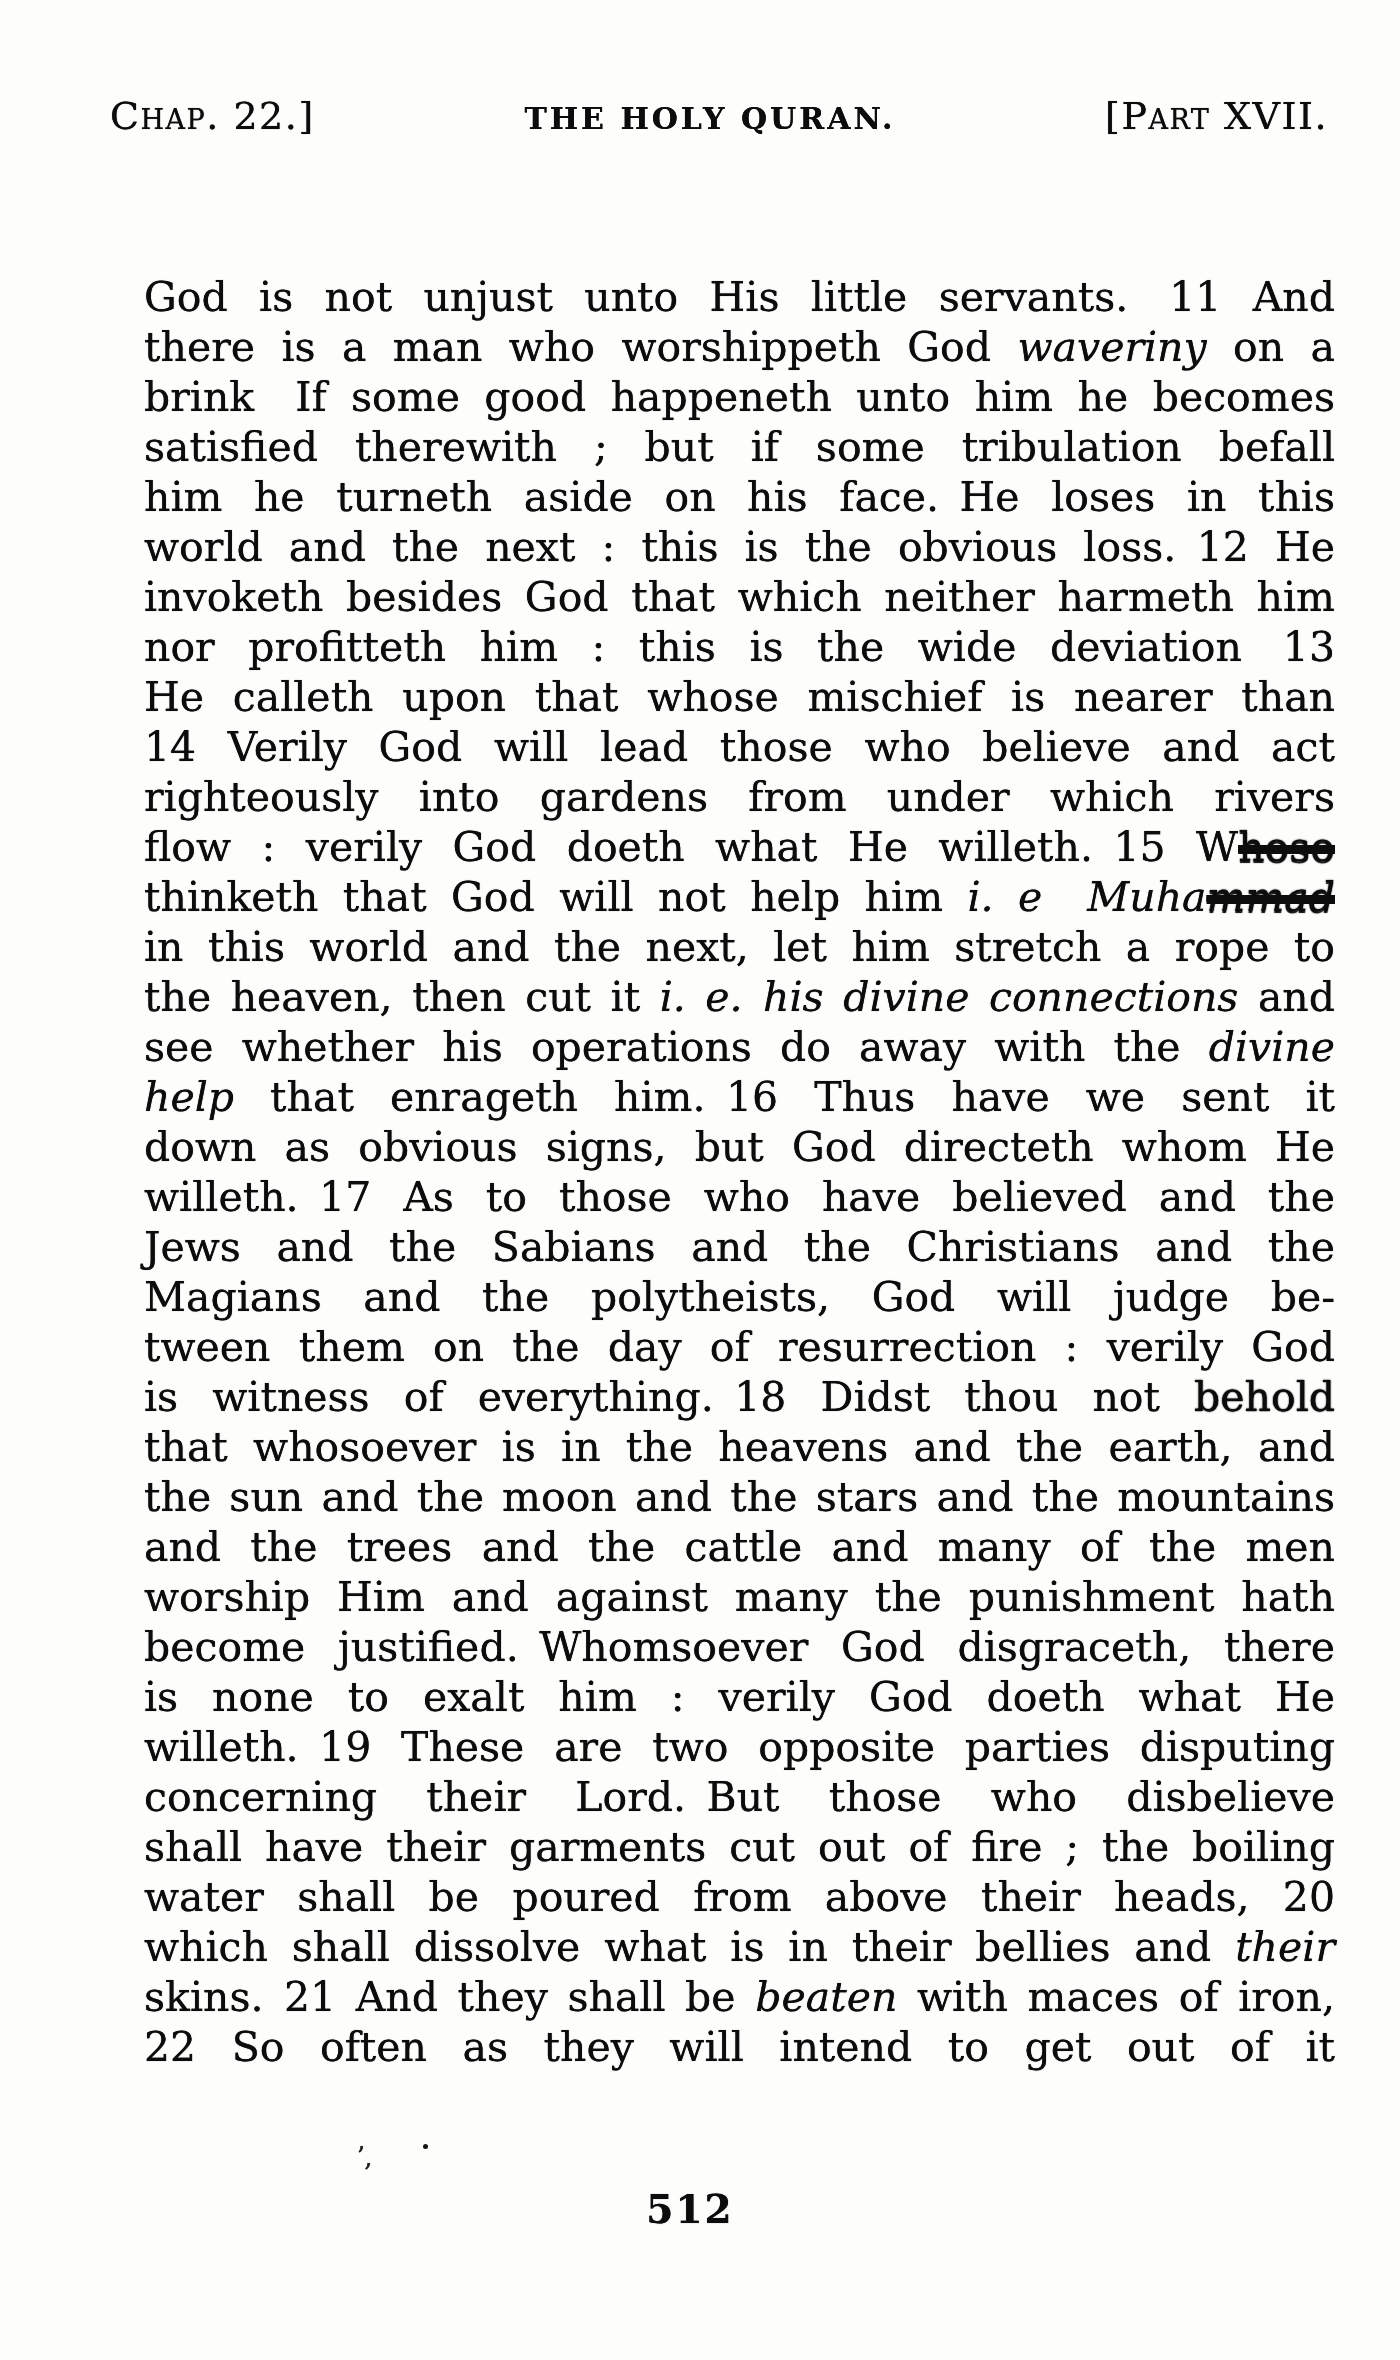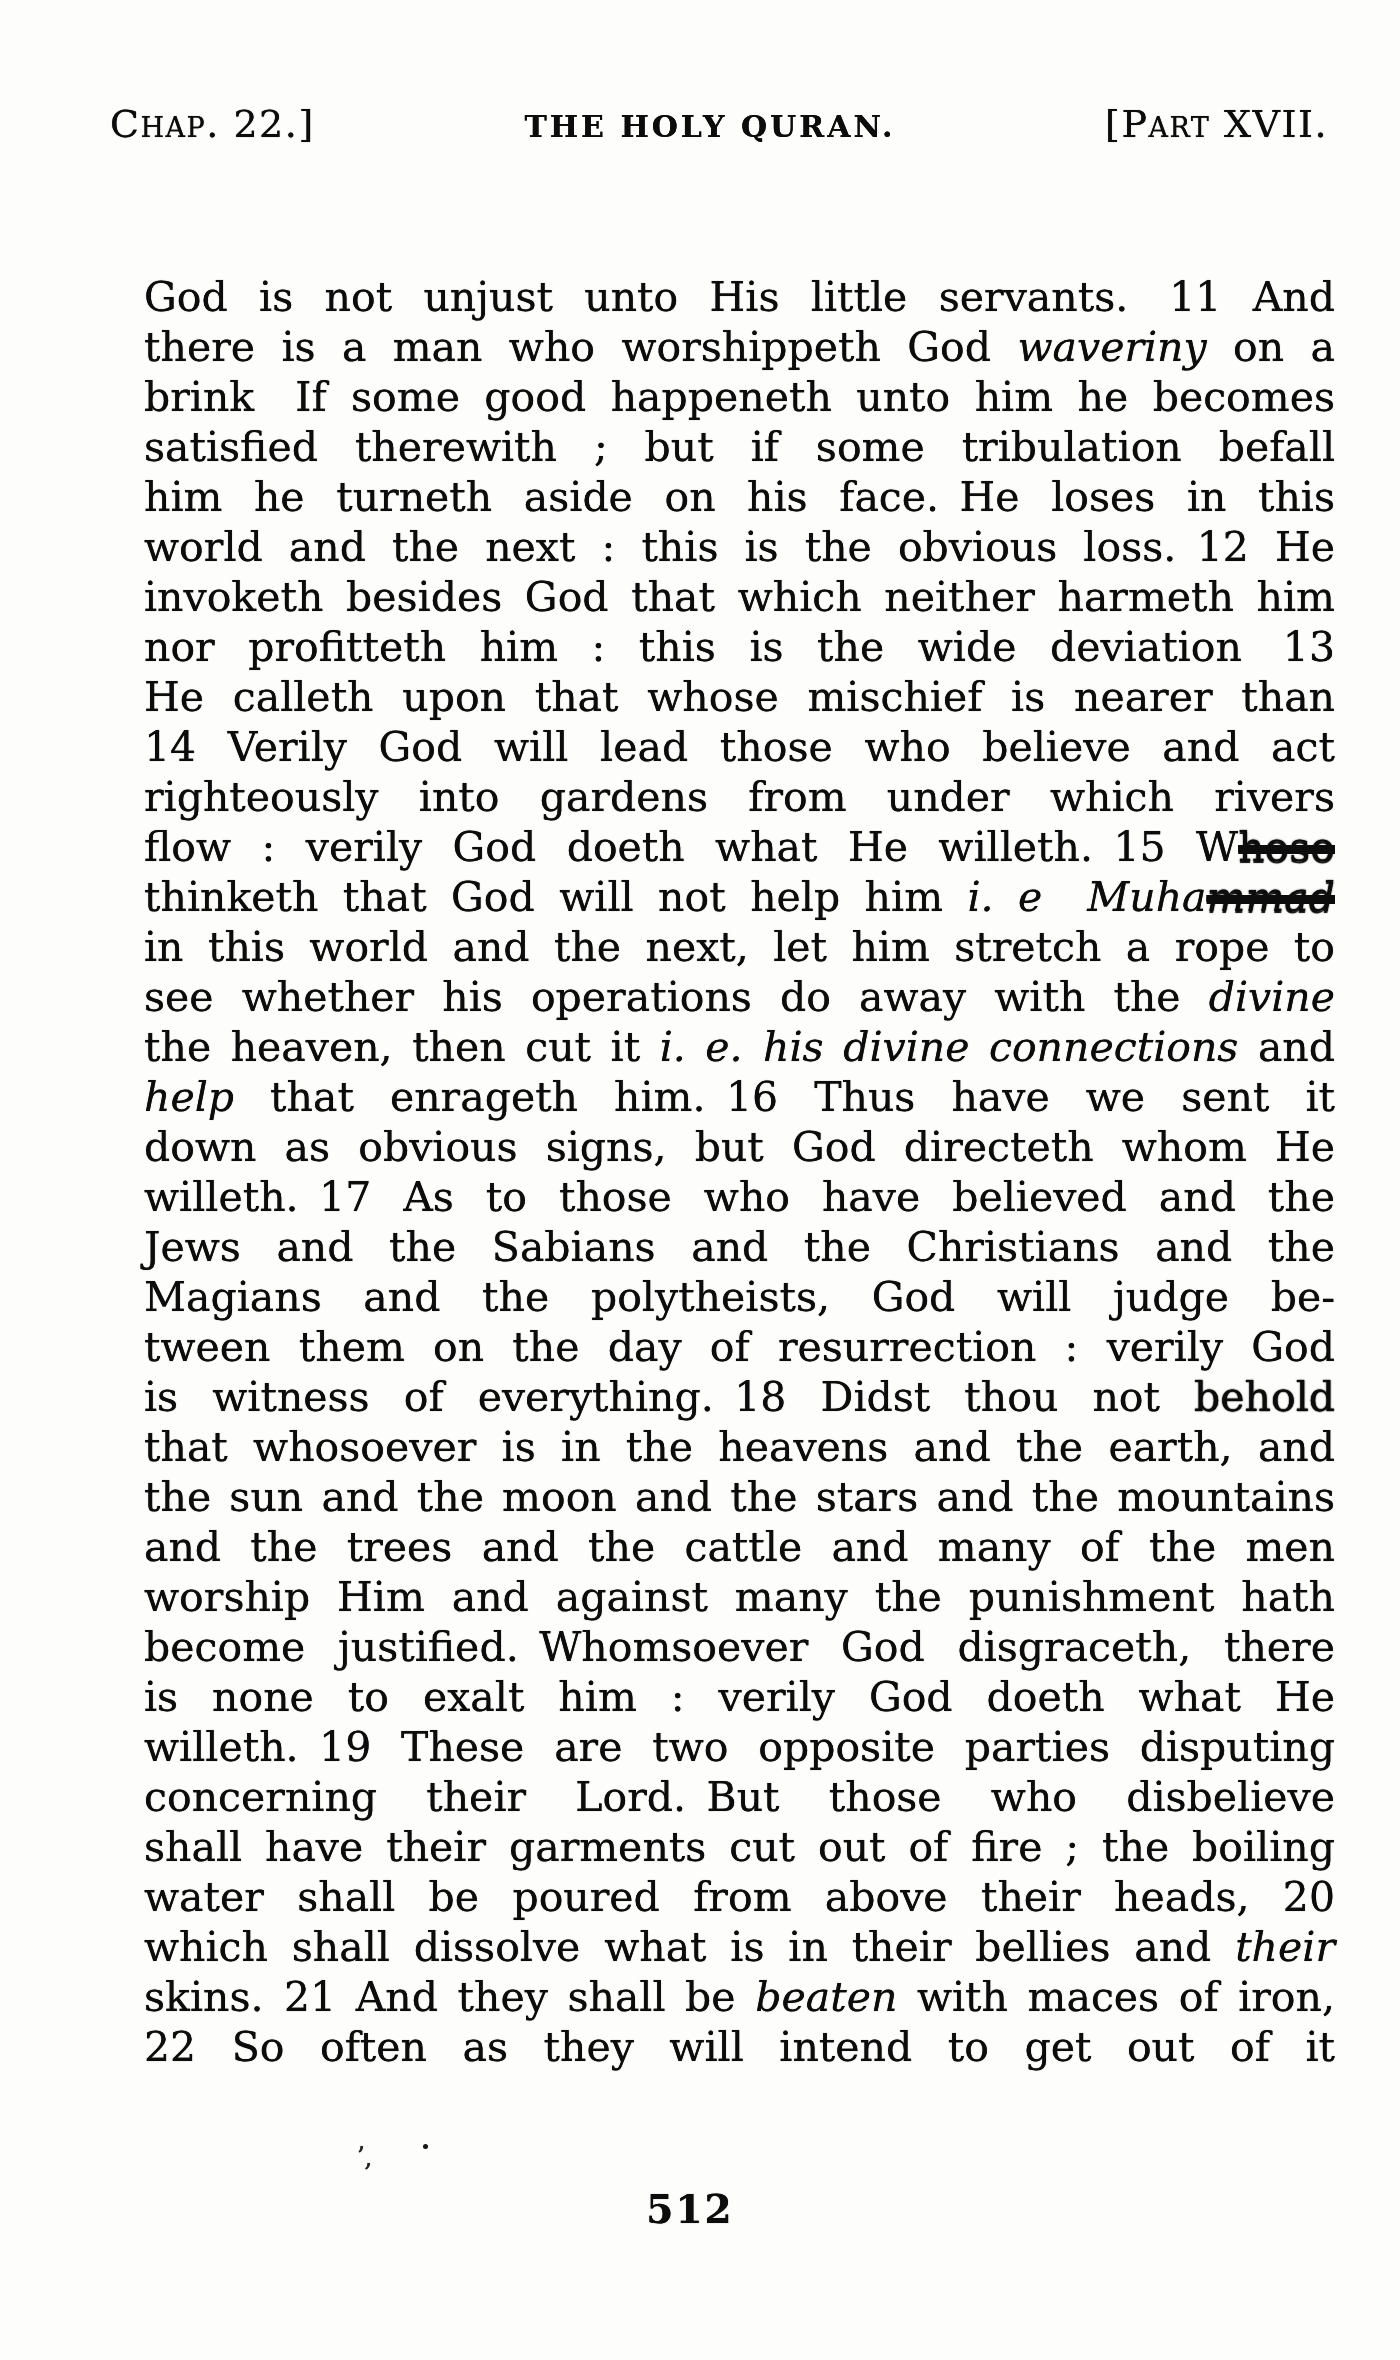--- a/index.html
+++ b/index.html
@@ -13,21 +13,21 @@
     height: 2360px;
     background: #fdfdfb;
     color: #0c0c0c;
     font-family: "DejaVu Serif", serif;
     overflow: hidden;
     
     text-shadow: 0 0 0.7px currentColor;
   }
   .header {
     position: absolute;
-    top: 102px;
+    top: 94px;
     left: 110px;
     right: 72px;
     display: flex;
     justify-content: space-between;
     align-items: baseline;
   }
   .h-left, .h-right {
     font-variant: small-caps;
     font-size: 38px;
     letter-spacing: 1.5px;
@@ -110,22 +110,22 @@
       <div class="line"><span class="seg">him he turneth aside on his face. He loses in this</span></div>
       <div class="line"><span class="seg">world and the next : this is the obvious loss. 12 He</span></div>
       <div class="line"><span class="seg">invoketh besides God that which neither harmeth him</span></div>
       <div class="line"><span class="seg">nor profitteth him : this is the wide deviation  13</span></div>
       <div class="line"><span class="seg">He calleth upon that whose mischief is nearer than</span></div>
       <div class="line"><span class="seg">14 Verily God will lead those who believe and act</span></div>
       <div class="line"><span class="seg">righteously into gardens from under which rivers</span></div>
       <div class="line"><span class="seg">flow : verily God doeth what He willeth. 15 W</span><span class="seg smudged">hoso</span></div>
       <div class="line"><span class="seg">thinketh that God will not help him </span><span class="seg italic">i. e</span><span class="seg">  </span><span class="seg italic">Muha</span><span class="seg italic smudged">mmad</span></div>
       <div class="line"><span class="seg">in this world and the next, let him stretch a rope to</span></div>
+      <div class="line"><span class="seg">the heaven, then cut it </span><span class="seg italic">i. e.</span><span class="seg"> </span><span class="seg italic">his divine connections</span><span class="seg"> and</span></div>
       <div class="line"><span class="seg">see whether his operations do away with the </span><span class="seg italic">divine</span></div>
-      <div class="line"><span class="seg">the heaven, then cut it </span><span class="seg italic">i. e.</span><span class="seg"> </span><span class="seg italic">his divine connections</span><span class="seg"> and</span></div>
       <div class="line"><span class="seg italic">help</span><span class="seg"> that enrageth him. 16 Thus have we sent it</span></div>
       <div class="line"><span class="seg">down as obvious signs, but God directeth whom He</span></div>
       <div class="line"><span class="seg">willeth. 17 As to those who have believed and the</span></div>
       <div class="line"><span class="seg">Jews and the Sabians and the Christians and the</span></div>
       <div class="line"><span class="seg">Magians and the polytheists, God will judge be-</span></div>
       <div class="line"><span class="seg">tween them on the day of resurrection : verily God</span></div>
       <div class="line"><span class="seg">is witness of everything. 18 Didst thou not </span><span class="seg heavy">behold</span></div>
       <div class="line"><span class="seg">that whosoever is in the heavens and the earth, and</span></div>
       <div class="line"><span class="seg">the sun and the moon and the stars and the mountains</span></div>
       <div class="line"><span class="seg">and the trees and the cattle and many of the men</span></div>

